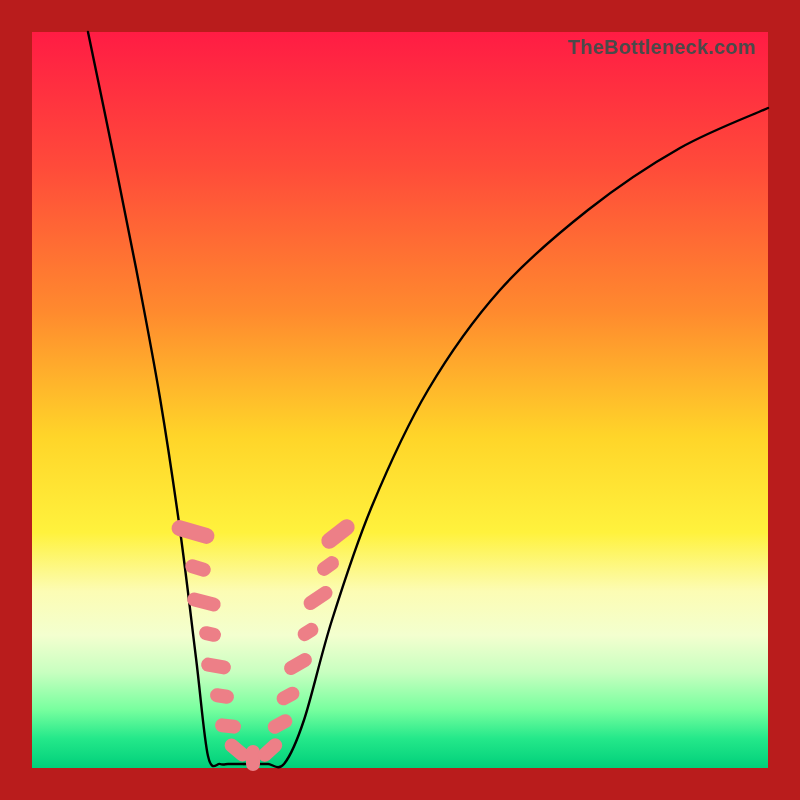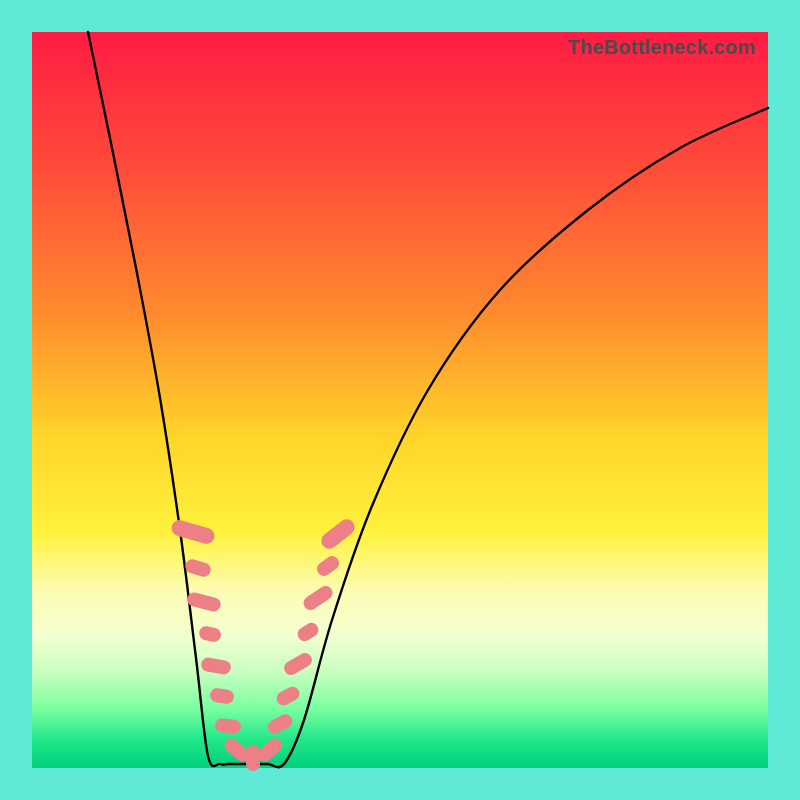--- a/index.html
+++ b/index.html
@@ -8,21 +8,21 @@
     width: 800px;
     height: 800px;
     overflow: hidden;
     background: #000;
     font-family: Arial, Helvetica, sans-serif;
   }
   .frame {
     position: relative;
     width: 800px;
     height: 800px;
-    background: #5eead4;
+    background: #b91c1c;
   }
   .plot-area {
     position: absolute;
     left: 32px;
     top: 32px;
     width: 736px;
     height: 736px;
     background: linear-gradient(
       to bottom,
       #ff1c44 0%,

